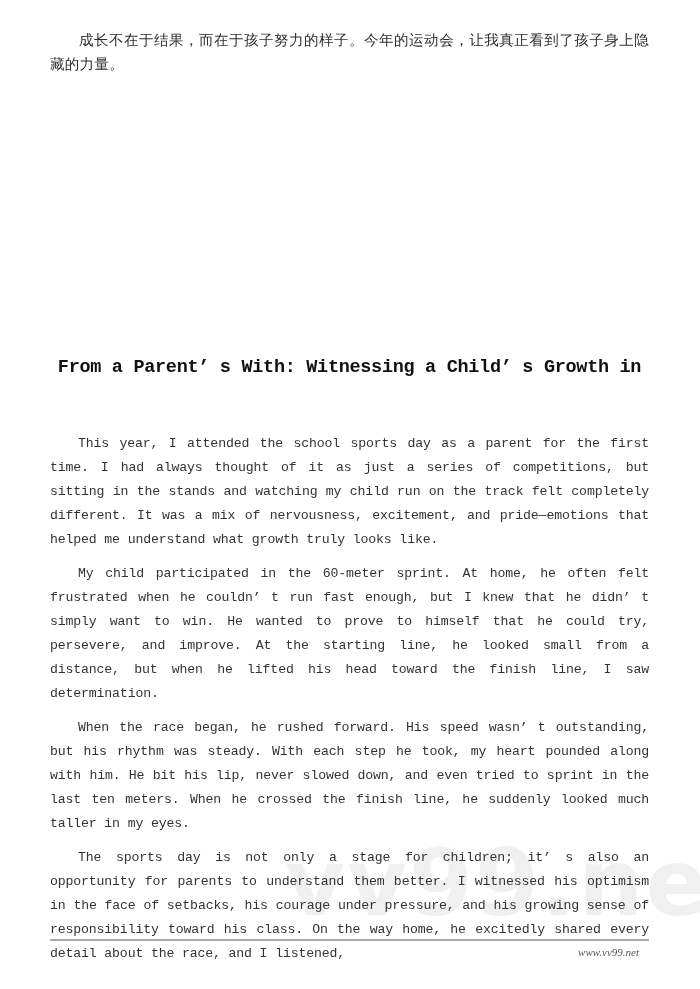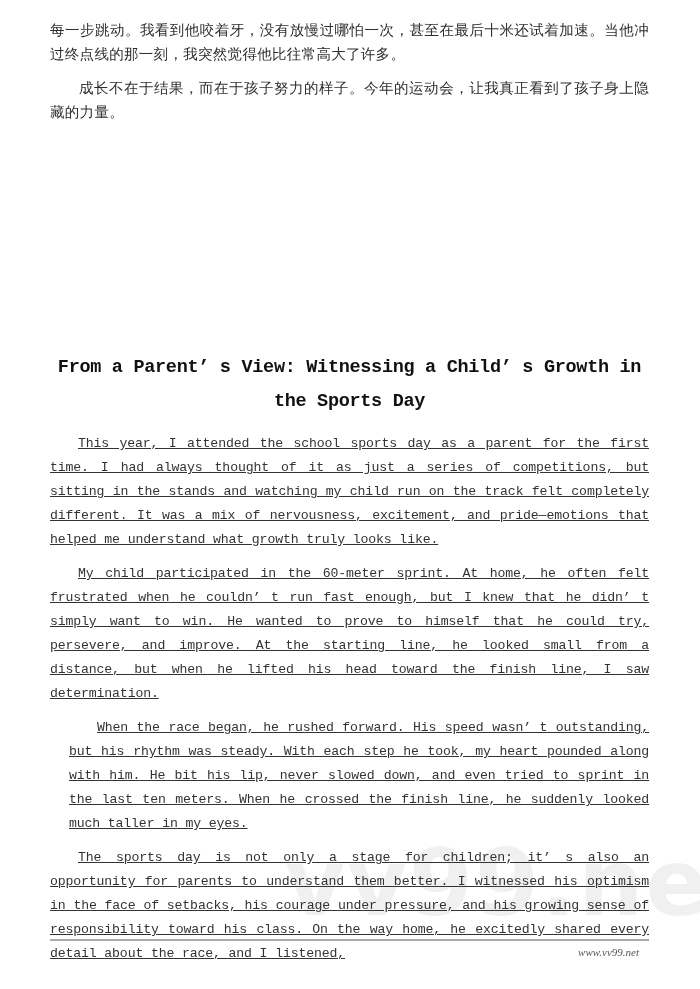--- a/index.html
+++ b/index.html
@@ -8,21 +8,21 @@
       color: #2a2a2a;
     }
     .page { position: absolute; left: 50px; top: 0; width: 599px; }
     .zh {
       font-family: "DejaVu Serif", serif; font-size: 14.5px; line-height: 24px;
       letter-spacing: 0.3px; margin: 0; text-align: justify; color: #2e2e2e;
     }
     .zh.indent { text-indent: 29px; }
     .en {
       font-family: "Liberation Mono", monospace; font-size: 13.2px; line-height: 24px;
-      margin: 0; text-align: justify; color: #333; letter-spacing: -0.15px; text-decoration: underline;
+      margin: 0; text-align: justify; color: #333; letter-spacing: -0.15px;
     }
     .en.indent { text-indent: 28px; }
     .title {
       font-family: "Liberation Mono", monospace; font-weight: bold; font-size: 18.5px;
       line-height: 34px; text-align: center; margin: 0; color: #111; letter-spacing: -0.3px;
     }
     .watermark {
       position: absolute; left: 285px; top: 838px; font-family: "DejaVu Sans", sans-serif;
       font-weight: bold; font-size: 92px; color: rgba(0,0,0,0.06); letter-spacing: 2px;
       line-height: 1; pointer-events: none;
@@ -33,31 +33,29 @@
       font-style: italic; font-size: 11px; color: #555;
     }
   </style>
 </head>
 <body>
 
 <div class="watermark">vv99.net</div>
 
 <div class="page">
   <div style="position:absolute; top:18px; left:0; width:599px;">
-    <p class="zh">每一步跳动。我看到他咬着牙，没有放慢过哪怕一次，甚至在最后十米还试着加速。当他冲过终点线的那一刻，我突然觉得他比往常高大了许多。</p>
     <p class="zh indent" style="margin-top:10px;">成长不在于结果，而在于孩子努力的样子。今年的运动会，让我真正看到了孩子身上隐藏的力量。</p>
   </div>
 
   <div style="position:absolute; top:351px; left:0; width:599px;">
-    <p class="title">From a Parent’ s View: Witnessing a Child’ s Growth in</p>
-    <p class="title">the Sports Day</p>
+    <p class="title">From a Parent’ s With: Witnessing a Child’ s Growth in</p>
   </div>
 
   <div style="position:absolute; top:432px; left:0; width:599px;">
     <p class="en indent">This year, I attended the school sports day as a parent for the first time. I had always thought of it as just a series of competitions, but sitting in the stands and watching my child run on the track felt completely different. It was a mix of nervousness, excitement, and pride—emotions that helped me understand what growth truly looks like.</p>
     <p class="en indent" style="margin-top:10px;">My child participated in the 60-meter sprint. At home, he often felt frustrated when he couldn’ t run fast enough, but I knew that he didn’ t simply want to win. He wanted to prove to himself that he could try, persevere, and improve. At the starting line, he looked small from a distance, but when he lifted his head toward the finish line, I saw determination.</p>
-    <p class="en indent" style="margin-top:10px;margin-left:19px;">When the race began, he rushed forward. His speed wasn’ t outstanding, but his rhythm was steady. With each step he took, my heart pounded along with him. He bit his lip, never slowed down, and even tried to sprint in the last ten meters. When he crossed the finish line, he suddenly looked much taller in my eyes.</p>
+    <p class="en indent" style="margin-top:10px;">When the race began, he rushed forward. His speed wasn’ t outstanding, but his rhythm was steady. With each step he took, my heart pounded along with him. He bit his lip, never slowed down, and even tried to sprint in the last ten meters. When he crossed the finish line, he suddenly looked much taller in my eyes.</p>
     <p class="en indent" style="margin-top:10px;">The sports day is not only a stage for children; it’ s also an opportunity for parents to understand them better. I witnessed his optimism in the face of setbacks, his courage under pressure, and his growing sense of responsibility toward his class. On the way home, he excitedly shared every detail about the race, and I listened,</p>
   </div>
 </div>
 
 <div class="footer-rule"></div>
 <div class="footer-url">www.vv99.net</div>
 
 </body></html>

